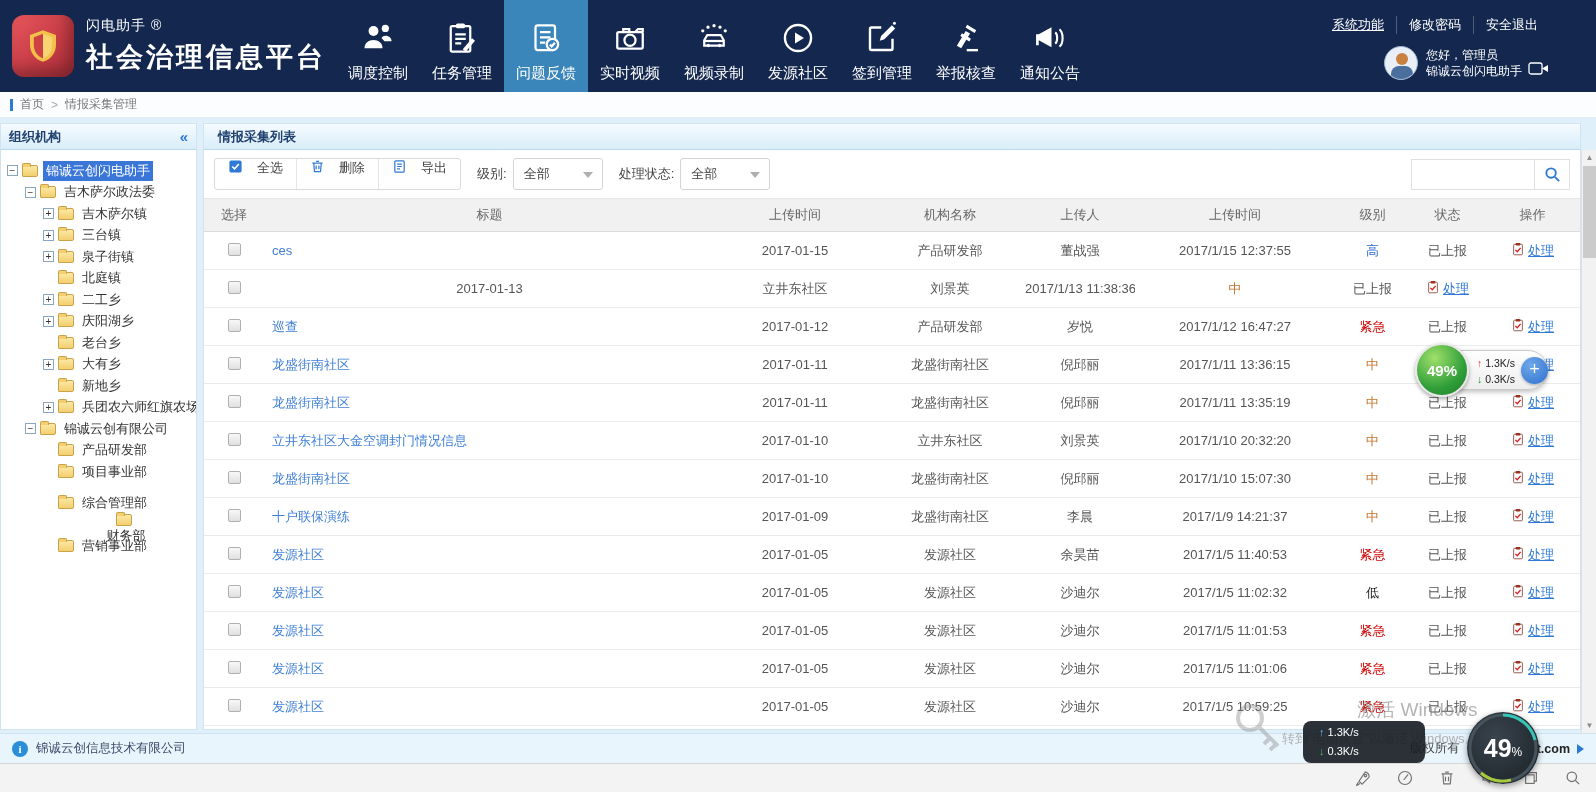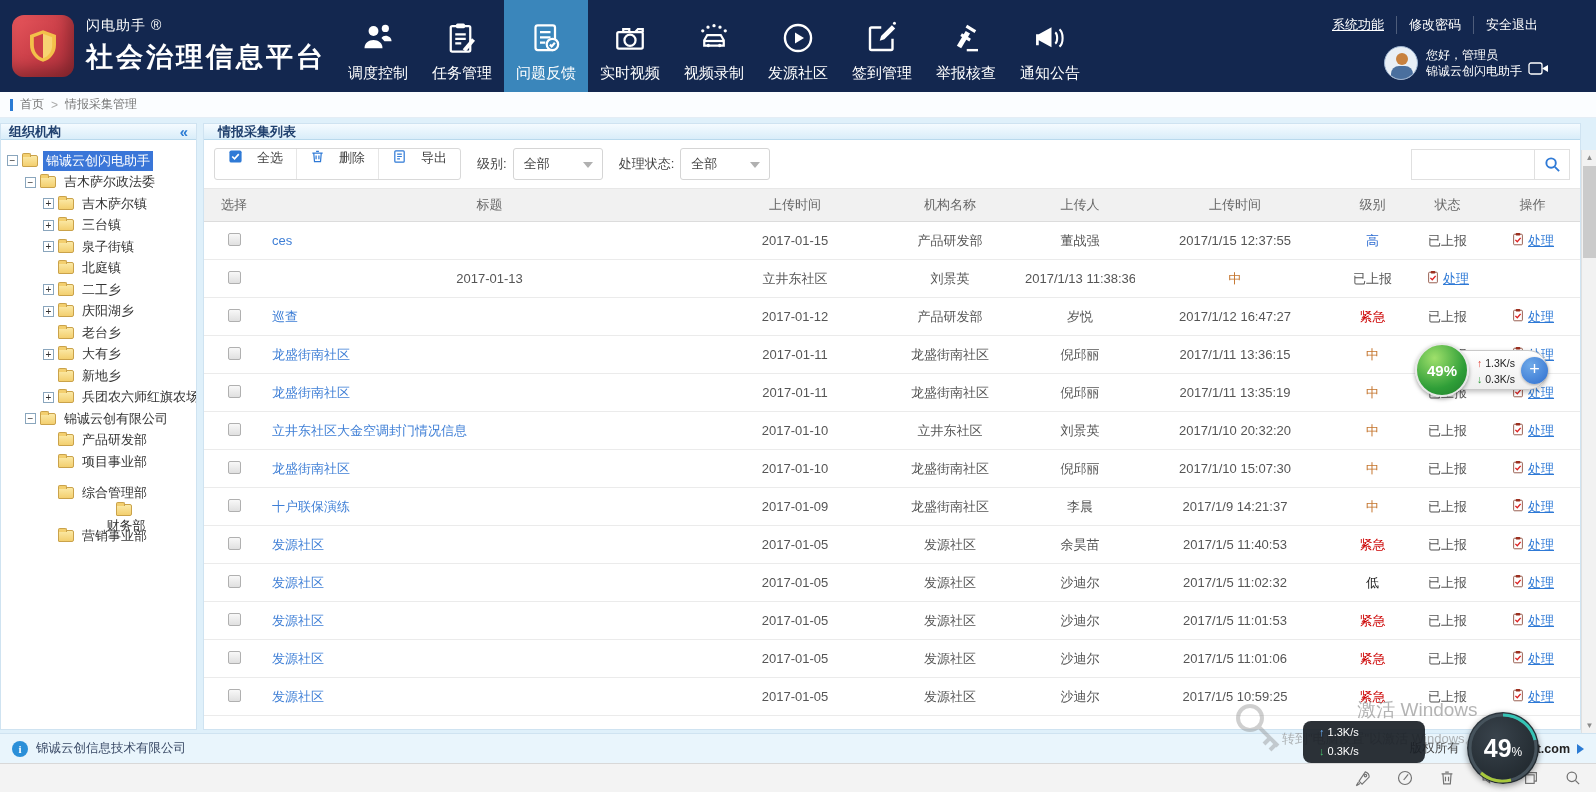--- a/index.html
+++ b/index.html
@@ -33,21 +33,21 @@
 
   
   .breadcrumb { height:26px; background:#fbfdff; border-bottom:1px solid #e4edf5; display:flex; align-items:center; padding-left:10px; font-size:12px; color:#777; }
   .bc-bar { width:3px; height:12px; background:#2b7bd4; margin-right:7px; }
   .bc-sep { margin:0 7px; color:#aaa; }
 
   
   .main { height:615px; display:flex; padding:5px 15px 3px 0; background:#dff0fa; }
   .sidebar { width:197px; background:#fff; border:1px solid #cfe3f1; margin-right:6px; display:flex; flex-direction:column; }
   .panel { flex:1; background:#fff; border:1px solid #cfe3f1; display:flex; flex-direction:column; overflow:hidden; }
-  .bar-head { height:16px; background:linear-gradient(#f5fbff,#d9edf9); border-bottom:1px solid #b9d9ec; display:flex; align-items:center; font-size:13px; font-weight:bold; color:#20406e; padding:0 8px; }
+  .bar-head { height:26px; background:linear-gradient(#f5fbff,#d9edf9); border-bottom:1px solid #b9d9ec; display:flex; align-items:center; font-size:13px; font-weight:bold; color:#20406e; padding:0 8px; }
   .bar-head .sp { flex:1; }
   .collapse-btn { color:#2b7bd4; font-size:15px; font-weight:bold; cursor:pointer; }
   .panel .bar-head { padding-left:14px; }
 
   
   .tree { padding:10px 2px; overflow:hidden; }
   .tree-row { display:flex; align-items:center; height:21.5px; font-size:13px; color:#333; white-space:nowrap; cursor:pointer; }
   .expander { width:11px; height:11px; border:1px solid #8aa6bd; background:#fff; color:#333; font-size:10px; line-height:9px; text-align:center; margin-right:4px; flex:none; }
   .folder { width:16px; height:12px; background:linear-gradient(#fbe9a6,#f3cf6f); border:1px solid #caa24a; border-radius:1px 2px 2px 1px; position:relative; margin-right:5px; flex:none; }
   .folder::before { content:""; position:absolute; left:-1px; top:-3px; width:7px; height:3px; background:#f3cf6f; border:1px solid #caa24a; border-bottom:none; border-radius:2px 2px 0 0; }

